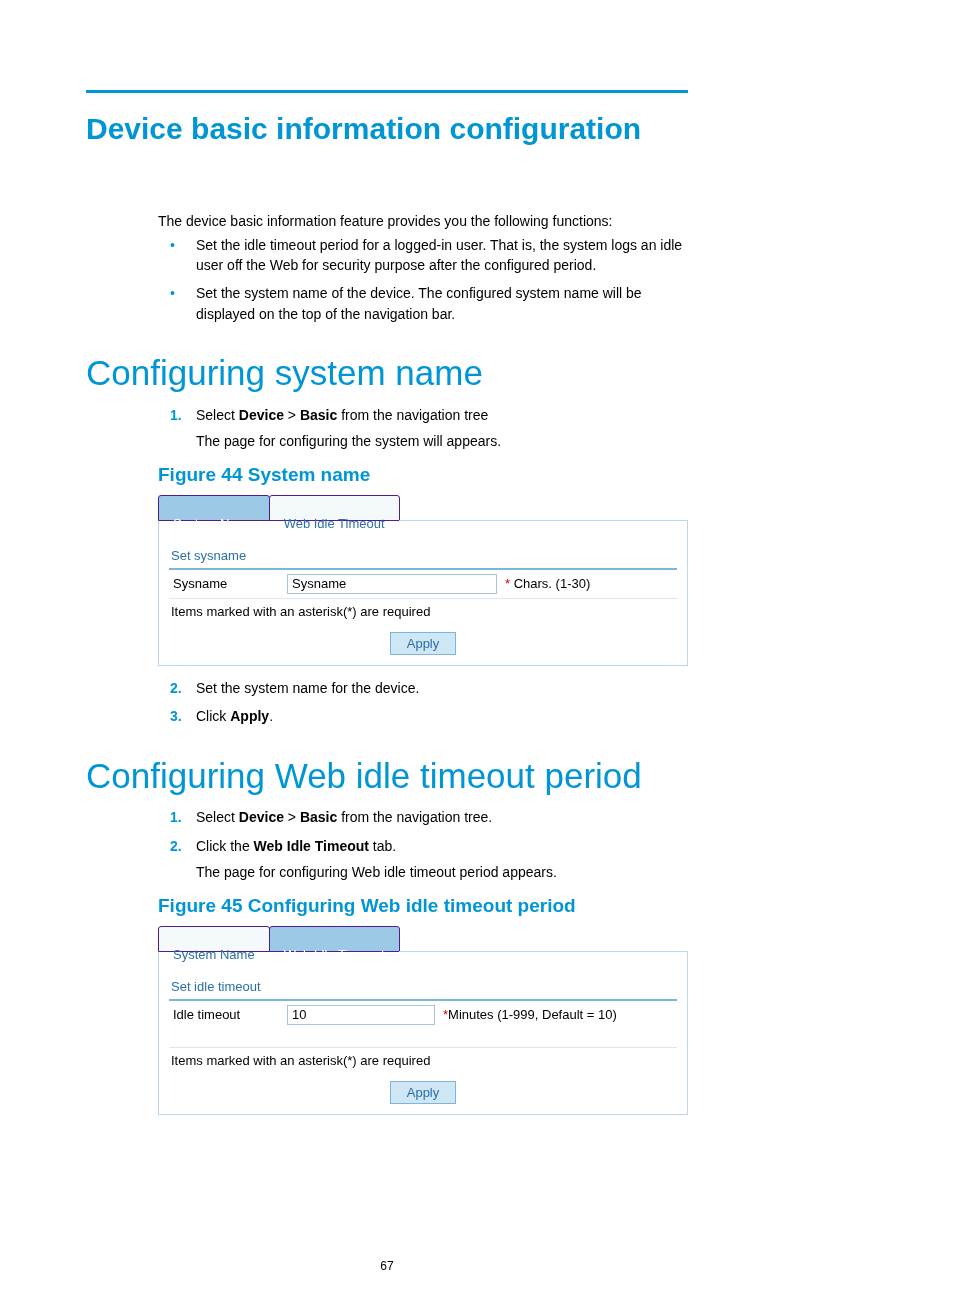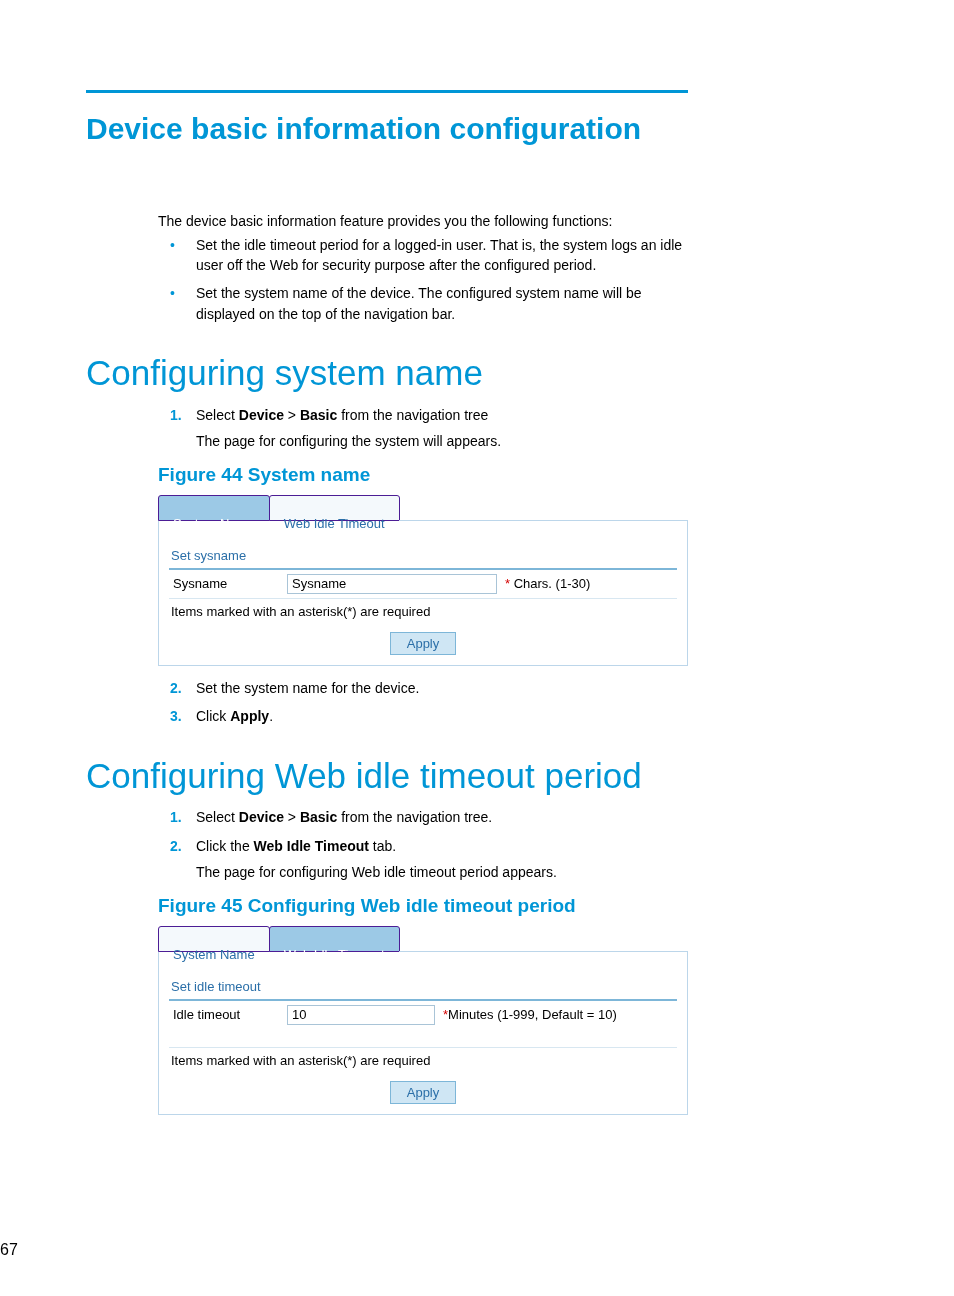--- a/index.html
+++ b/index.html
@@ -158,24 +158,25 @@
     border: 1px solid #7db6d8;
     background: #cfe6f4;
     color: #2b6fa8;
     padding: 3px 16px;
     font-family: Verdana, Arial, sans-serif;
     font-size: 13px;
     cursor: pointer;
   }
   .page-num {
     position: absolute;
-    bottom: 35px;
+    bottom: 21px;
     left: 0;
     width: 100%;
-    font-size: 16px;
+    text-align: center;
+    font-size: 12px;
   }
 </style>
 </head>
 <body>
 
 <div class="page">
   <div class="toprule"></div>
   <h1 class="page-title">Device basic information configuration</h1>
 
   <div class="body-indent">

